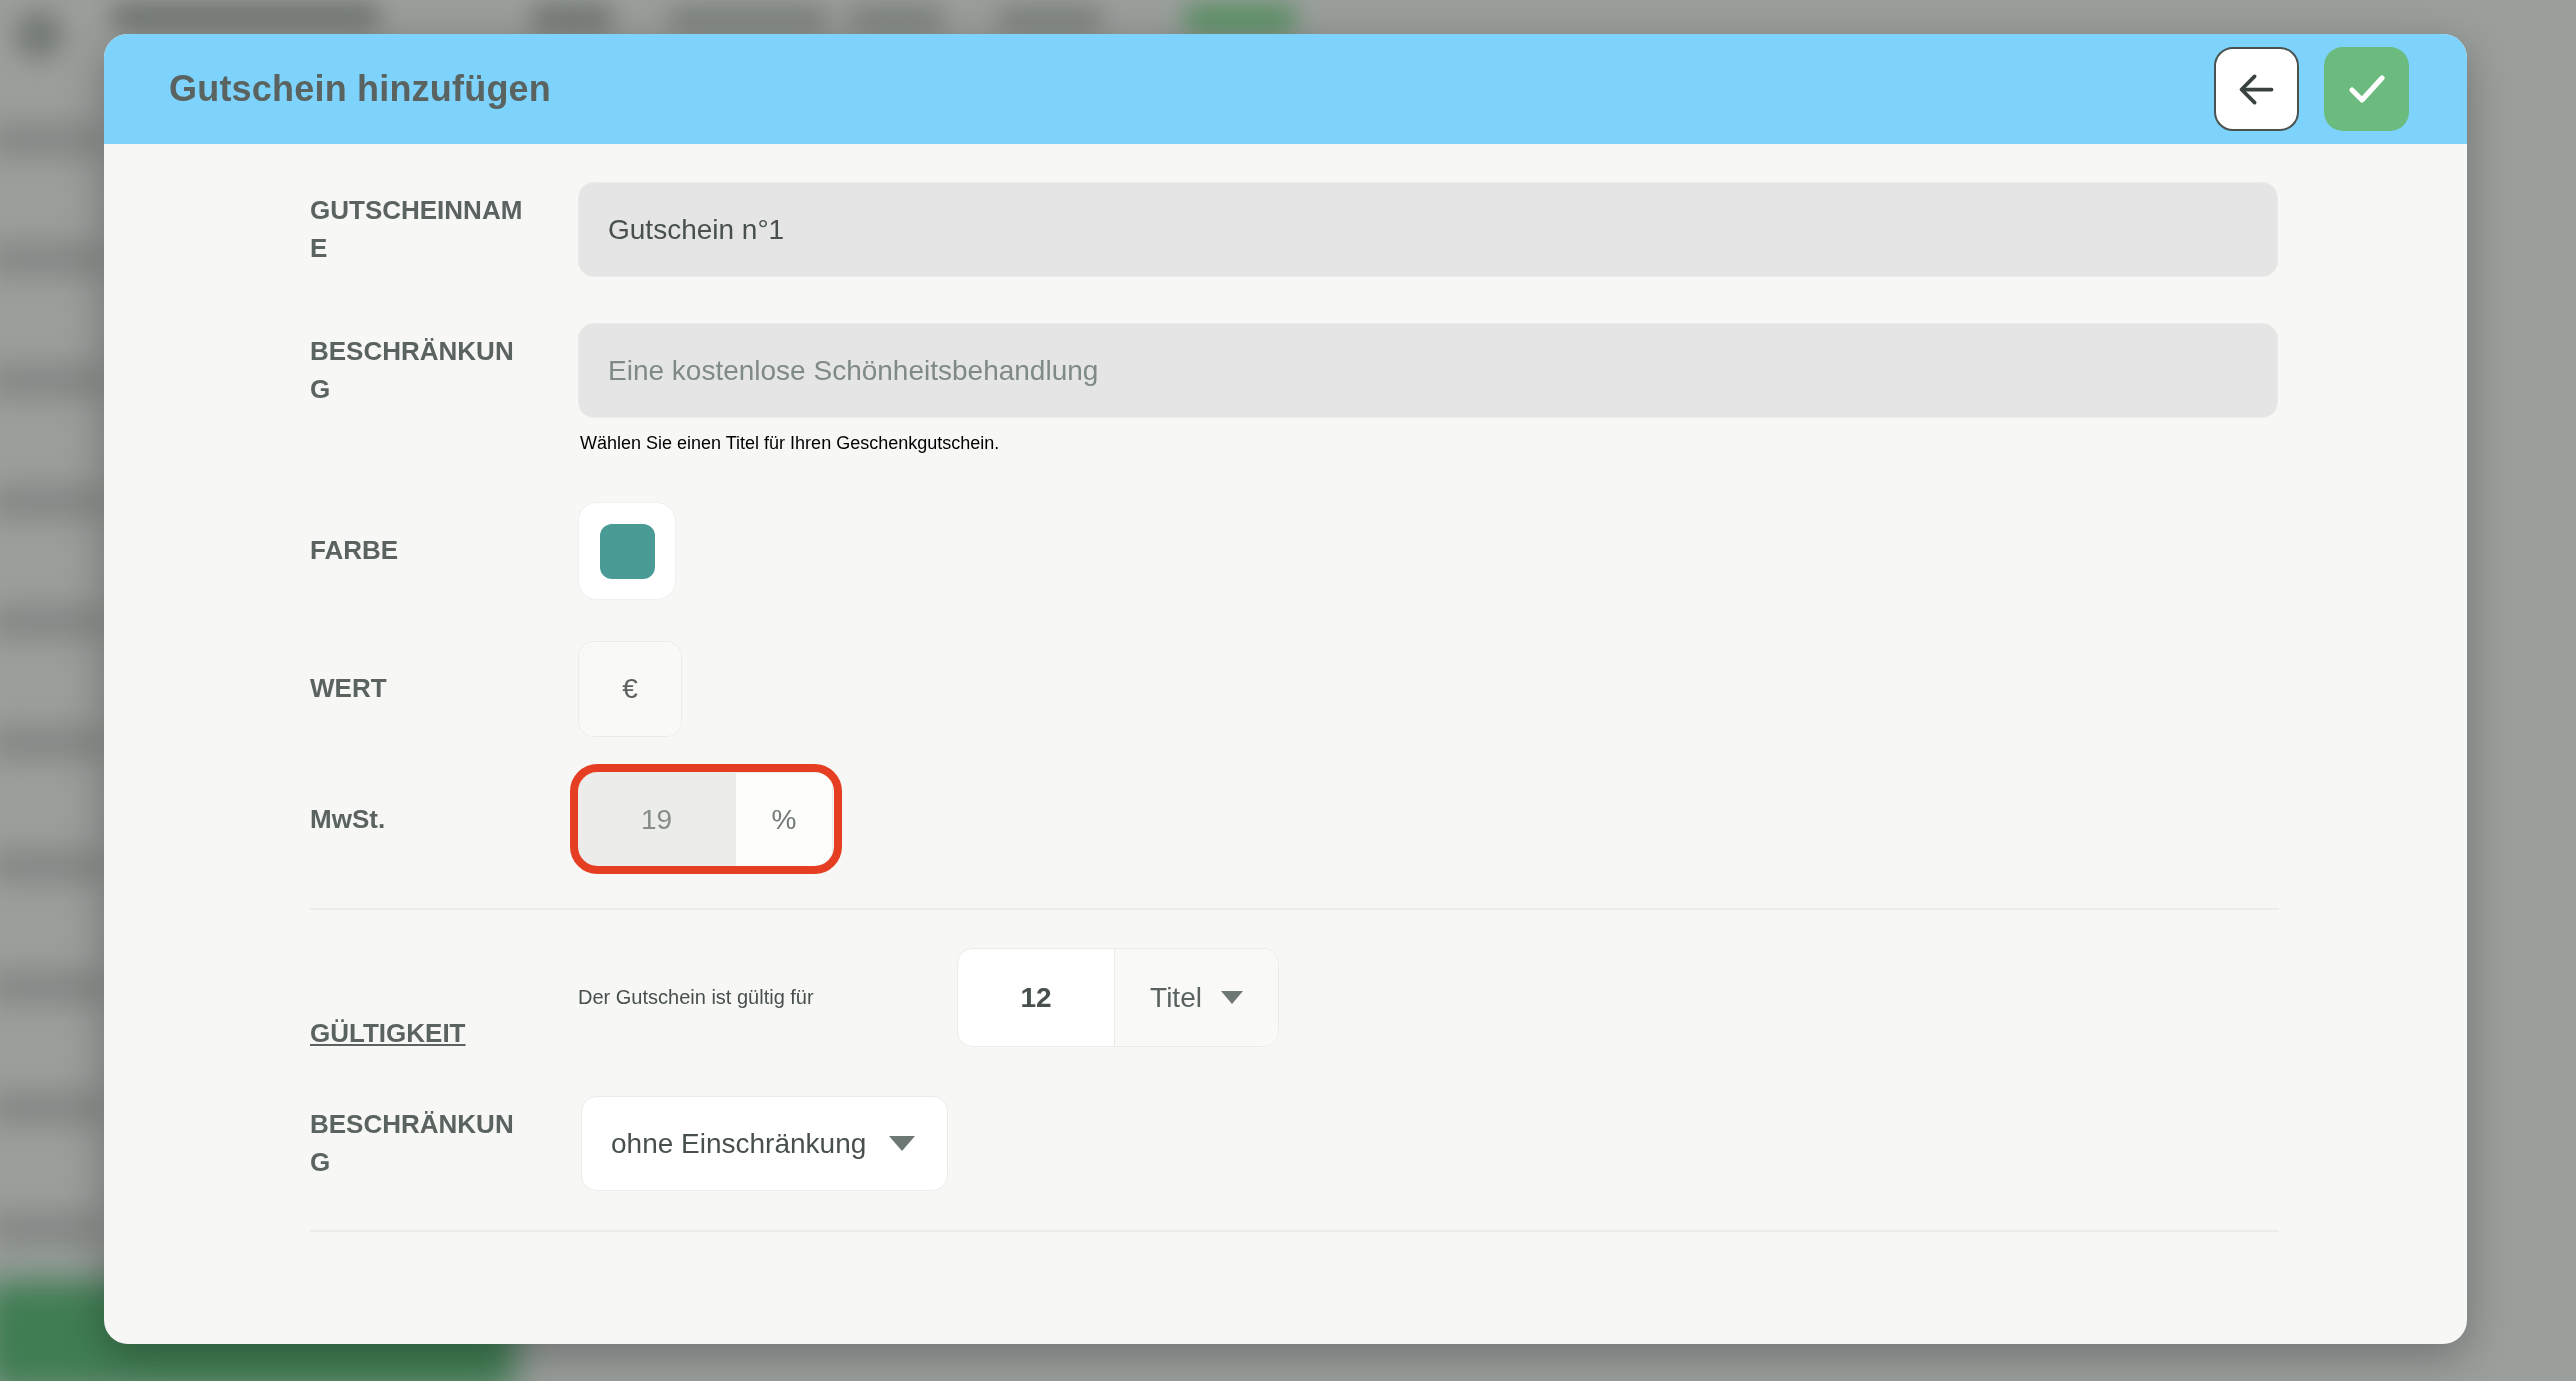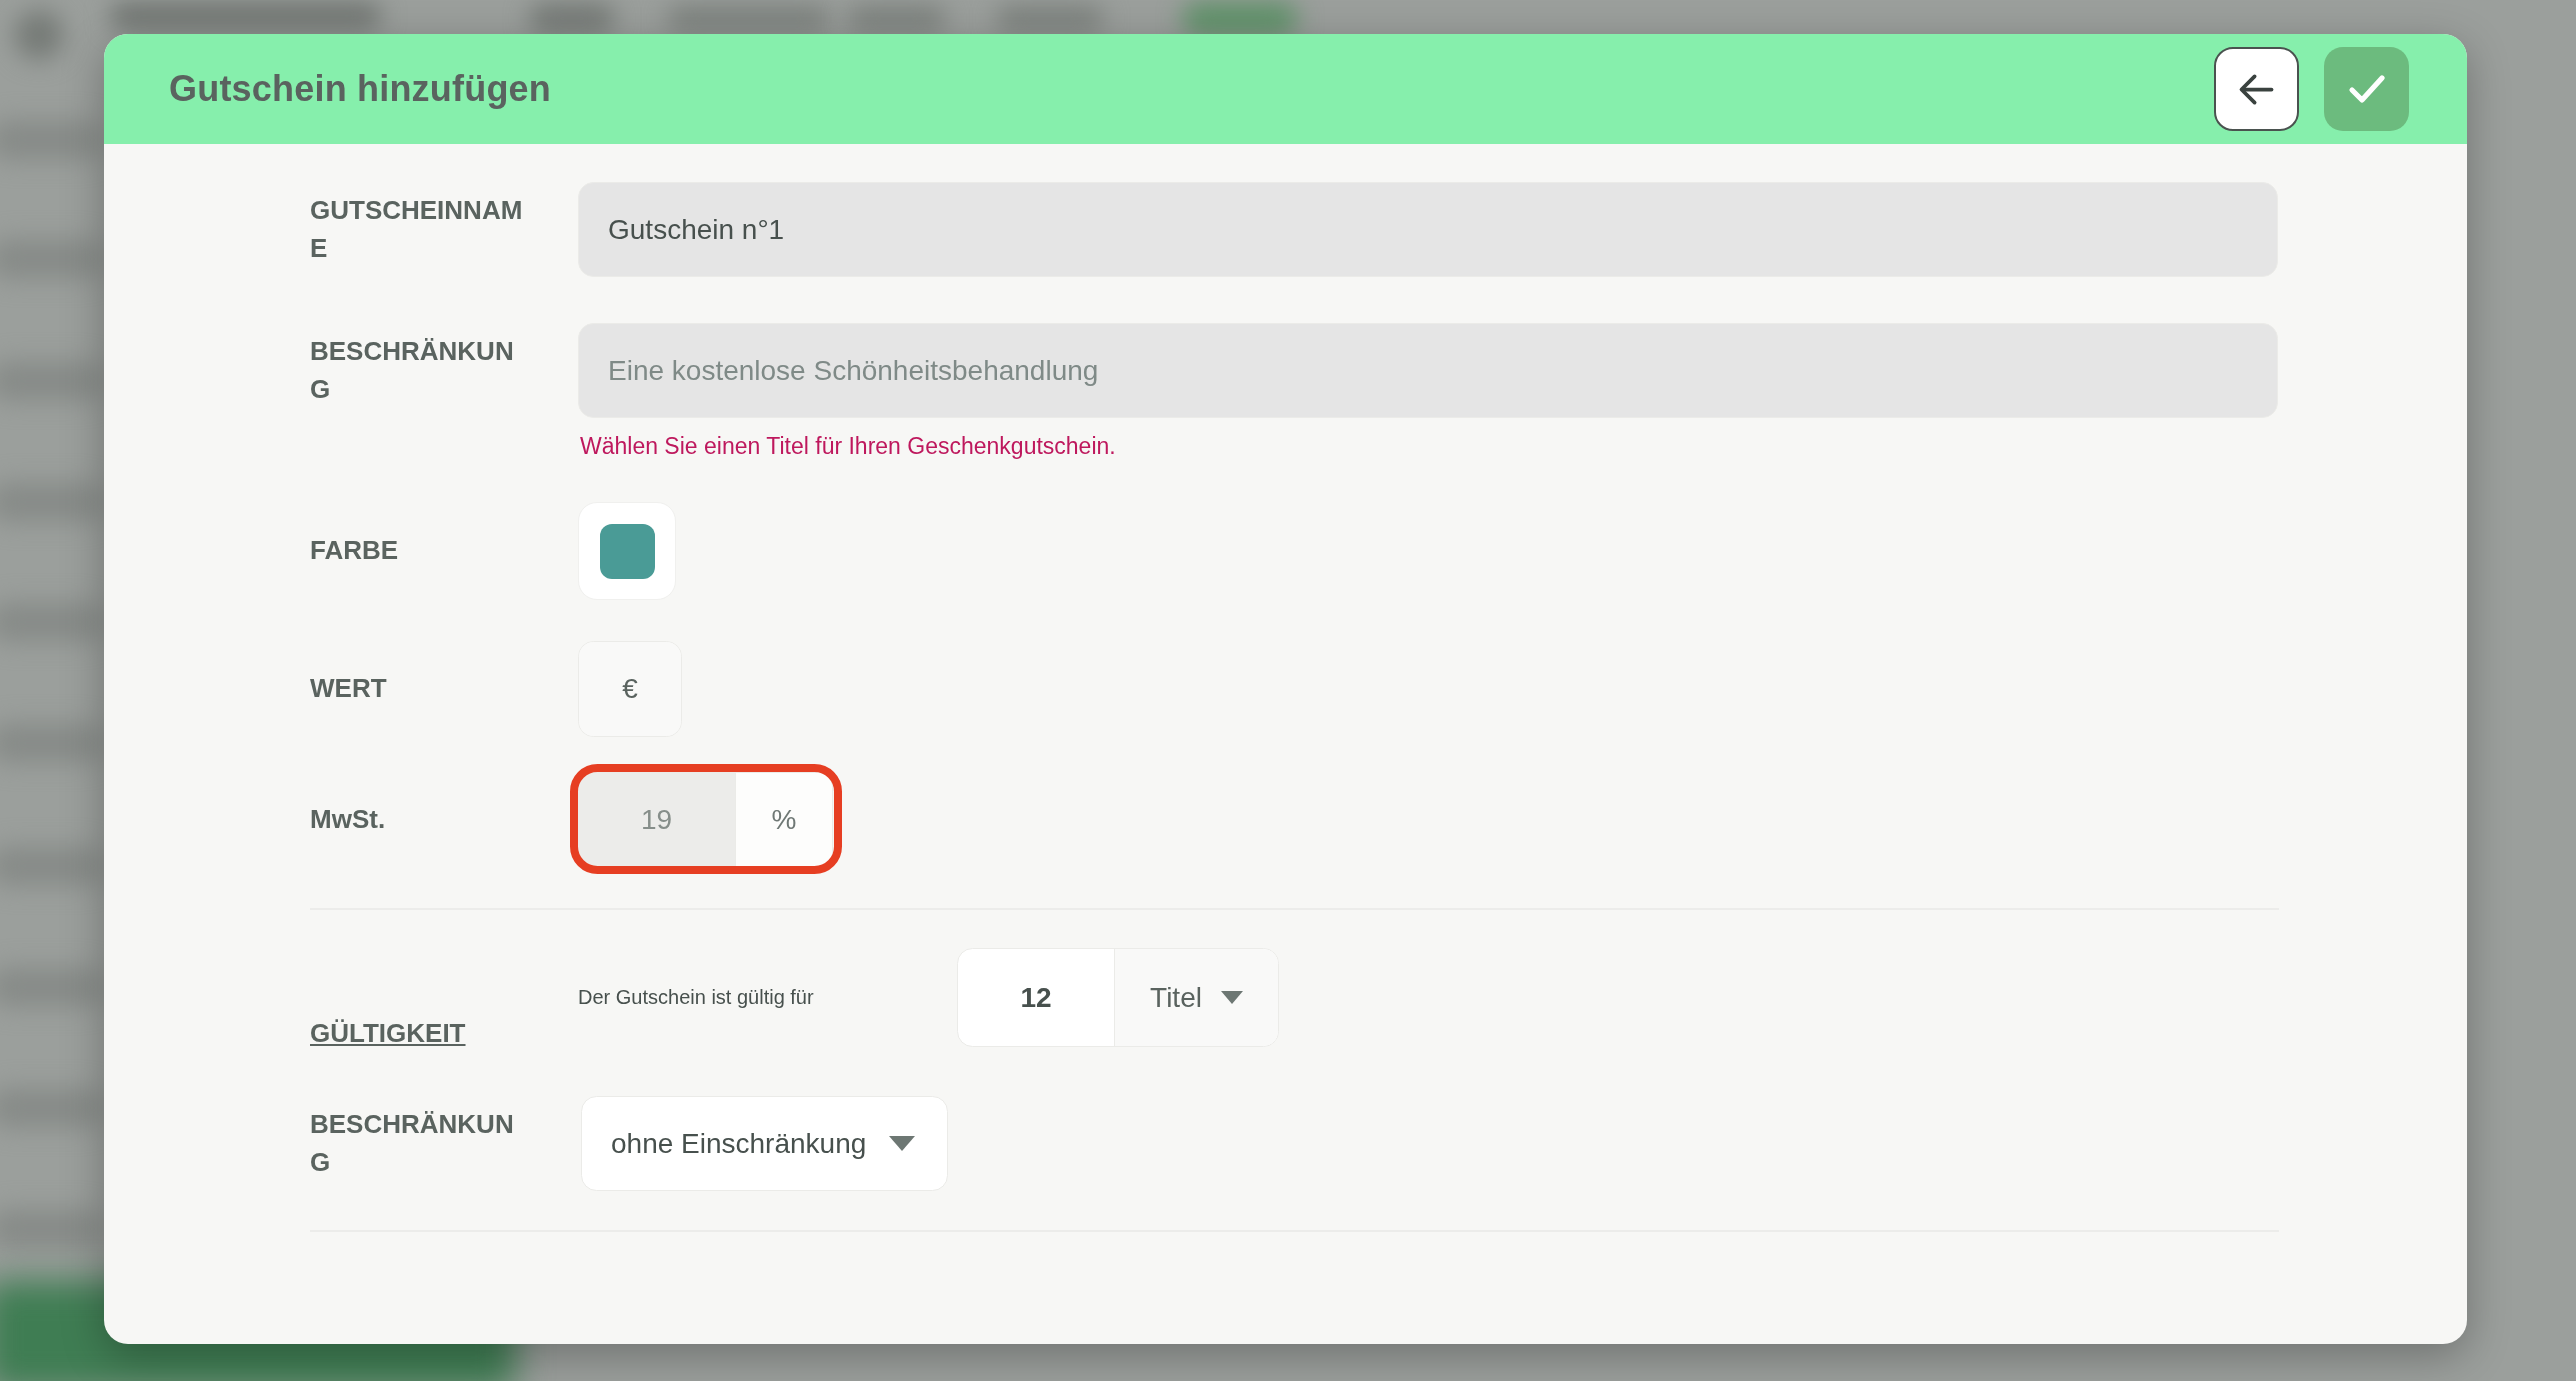--- a/index.html
+++ b/index.html
@@ -6,36 +6,36 @@
   *{box-sizing:border-box;font-family:"Liberation Sans",sans-serif;}
   .screen{position:relative;width:2576px;height:1382px;background:#9b9f9c;overflow:hidden;}
 
   
   .blob{position:absolute;filter:blur(12px);border-radius:17px;}
   .blob.circle{border-radius:50%;}
 
   
   .modal{position:absolute;left:104px;top:34px;width:2363px;height:1310px;
          border-radius:24px;background:#f7f7f5;box-shadow:0 12px 43px rgba(0,0,0,.28);overflow:hidden;}
-  .modal-header{position:absolute;left:0;top:0;width:100%;height:110px;background:#86efac;}
+  .modal-header{position:absolute;left:0;top:0;width:100%;height:110px;background:#7dd3fc;}
   .modal-title{position:absolute;left:65px;top:0;height:110px;display:flex;align-items:center;
                font-size:36px;font-weight:700;color:#5a635f;letter-spacing:0.2px;}
   .hdr-btn{position:absolute;top:13px;width:85px;height:84px;border-radius:19px;display:flex;
            align-items:center;justify-content:center;cursor:pointer;}
   .btn-back{left:2110px;background:#ffffff;border:2.6px solid #4a524f;}
   .btn-confirm{left:2220px;background:#6cbb7e;border:none;}
 
   
   .flabel{position:absolute;left:206px;width:217px;display:flex;align-items:center;
           font-size:26px;font-weight:700;color:#5a635f;line-height:1.45;word-break:break-all;}
   .card{background:#e5e5e5;border:1.7px solid #ebebe8;border-radius:15.5px;}
   .text-input{position:absolute;left:474px;width:1700px;height:95px;padding:0 29px;
               font-size:28px;color:#47504d;outline:none;}
   .text-input::placeholder{color:#7f8a87;opacity:1;}
-  .help{position:absolute;left:476px;font-size:23px;color:#be185d;}
+  .help{position:absolute;left:476px;font-size:18px;color:#000000;}
 
   .group{position:absolute;display:flex;overflow:hidden;background:#fff;
          border:1.7px solid #ebebe8;border-radius:15.5px;}
   .seg{display:flex;align-items:center;justify-content:center;font-size:28px;color:#47504d;}
   .seg + .seg{border-left:1.7px solid #ebebe8;}
   .seg.addon{background:#f9f9f8;color:#5a635f;}
   .seg.disabled{background:#ececea;color:#868e8a;}
   .seg.white{background:#fdfdfc;color:#6f7875;}
 
   .swatch-card{position:absolute;left:474px;top:468px;width:98px;height:98px;background:#fff;

